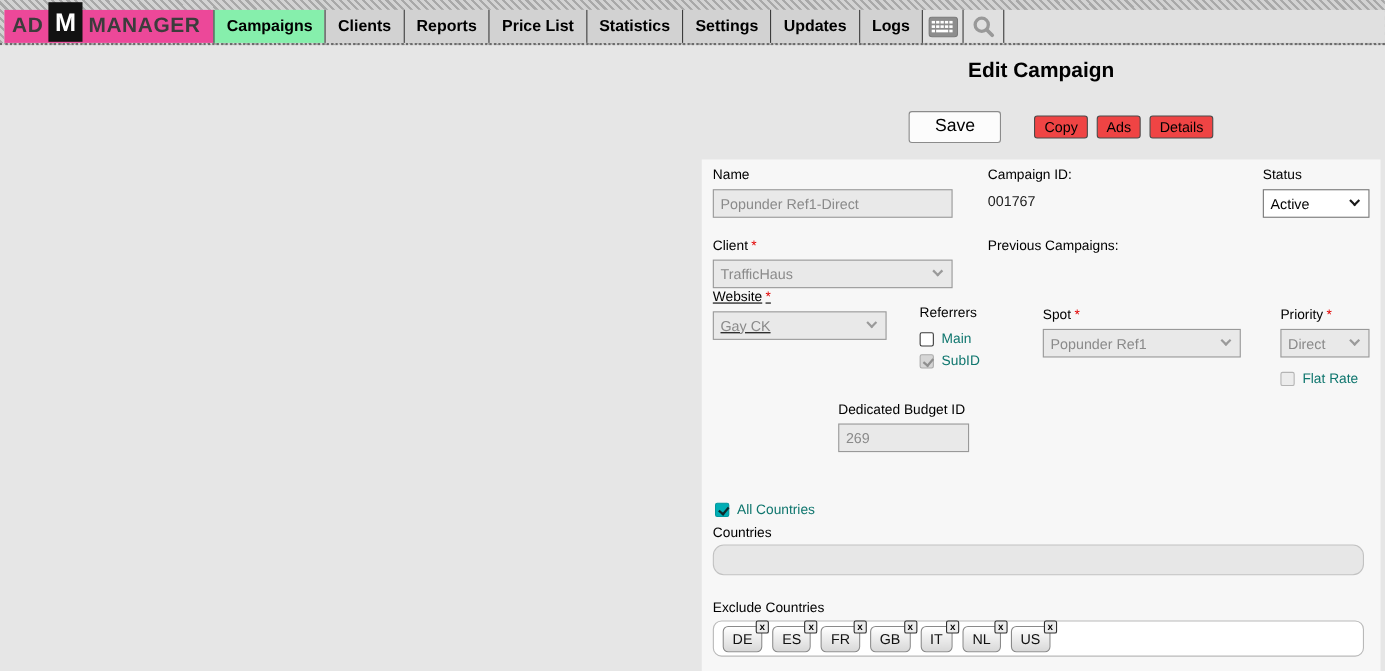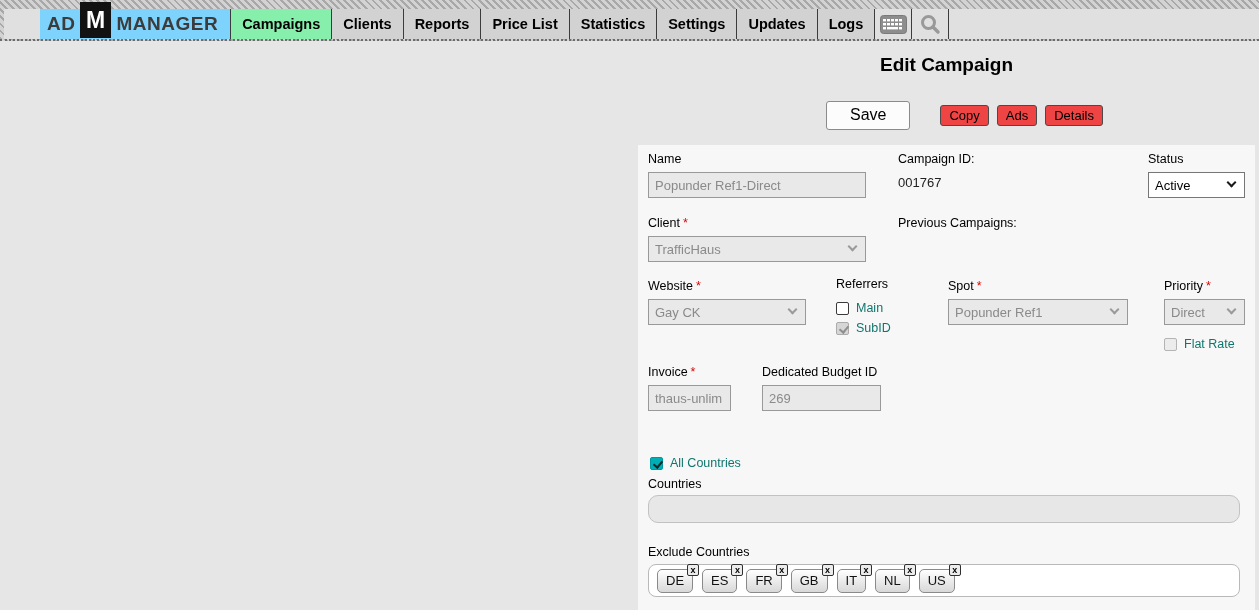--- a/index.html
+++ b/index.html
@@ -14,23 +14,23 @@
   .topnav {
     position:absolute; top:0; left:0; width:1259px; height:41px;
     background: repeating-linear-gradient(45deg,#a8a8a8 0 2px,#d3d3d3 2px 5px);
     border-bottom:2px dotted #6b6b6b;
   }
   .nav-strip {
     position:absolute; left:4px; right:0; top:9px; bottom:0;
     background:#e0e0e0; display:flex; align-items:stretch;
   }
   .logo {
-    display:flex; align-items:center; background:#7dd3fc;
+    display:flex; align-items:center; background:#ec4899;
     padding:0 12px 0 7px; font-weight:bold; font-size:19px; color:#3c3c3c;
-    letter-spacing:.5px; white-space:nowrap;margin-left:36px;
+    letter-spacing:.5px; white-space:nowrap;
   }
   .logo-m {
     display:flex; align-items:center; justify-content:center;
     background:#121212; color:#fff; width:31px; height:36px; margin:0 5px;
     font-size:23px; transform:translateY(-4px); font-weight:bold;
   }
   .tab {
     display:flex; align-items:center; padding:0 11px;
     font-weight:bold; font-size:14.5px; color:#000;
     background:#d2d2d2; border-left:1px solid #3c3c3c; cursor:pointer;
@@ -212,21 +212,21 @@
     </div>
     <div class="select">
       <span>TrafficHaus</span>
       <span class="chev"></span>
     </div>
   </div>
   <div class="fg" style="left:260px; top:71px;">
     <div class="lbl">Previous Campaigns:</div>
   </div>
 
-  <div class="fg" style="left:10px; top:134px; width:158px;">
+  <div class="fg" style="left:10px; top:118px; width:158px;text-decoration:underline;">
     <div class="lbl">
       <span>Website</span><span class="req">*</span>
     </div>
     <div class="select">
       <span>Gay CK</span>
       <span class="chev"></span>
     </div>
   </div>
   <div class="fg" style="left:198px; top:132px;">
     <div class="lbl" style="margin-bottom:10px;">Referrers</div>
@@ -255,26 +255,20 @@
     <div class="select">
       <span>Direct</span>
       <span class="chev"></span>
     </div>
     <div class="cbrow" style="margin-top:12px;">
       <span class="cb dis-unchecked"></span>
       <span class="cb-label">Flat Rate</span>
     </div>
   </div>
 
-  <div class="fg" style="left:10px; top:220px; width:83px;">
-    <div class="lbl">
-      <span>Invoice</span><span class="req">*</span>
-    </div>
-    <input class="fld" disabled="" value="thaus-unlim" style="">
-  </div>
   <div class="fg" style="left:124px; top:220px; width:119px;">
     <div class="lbl">Dedicated Budget ID</div>
     <input class="fld" disabled="" value="269" style="">
   </div>
 
   <div class="fg" style="left:12px; top:311px;">
     <div class="cbrow">
       <span class="cb checked-teal"></span>
       <span class="cb-label">All Countries</span>
     </div>

